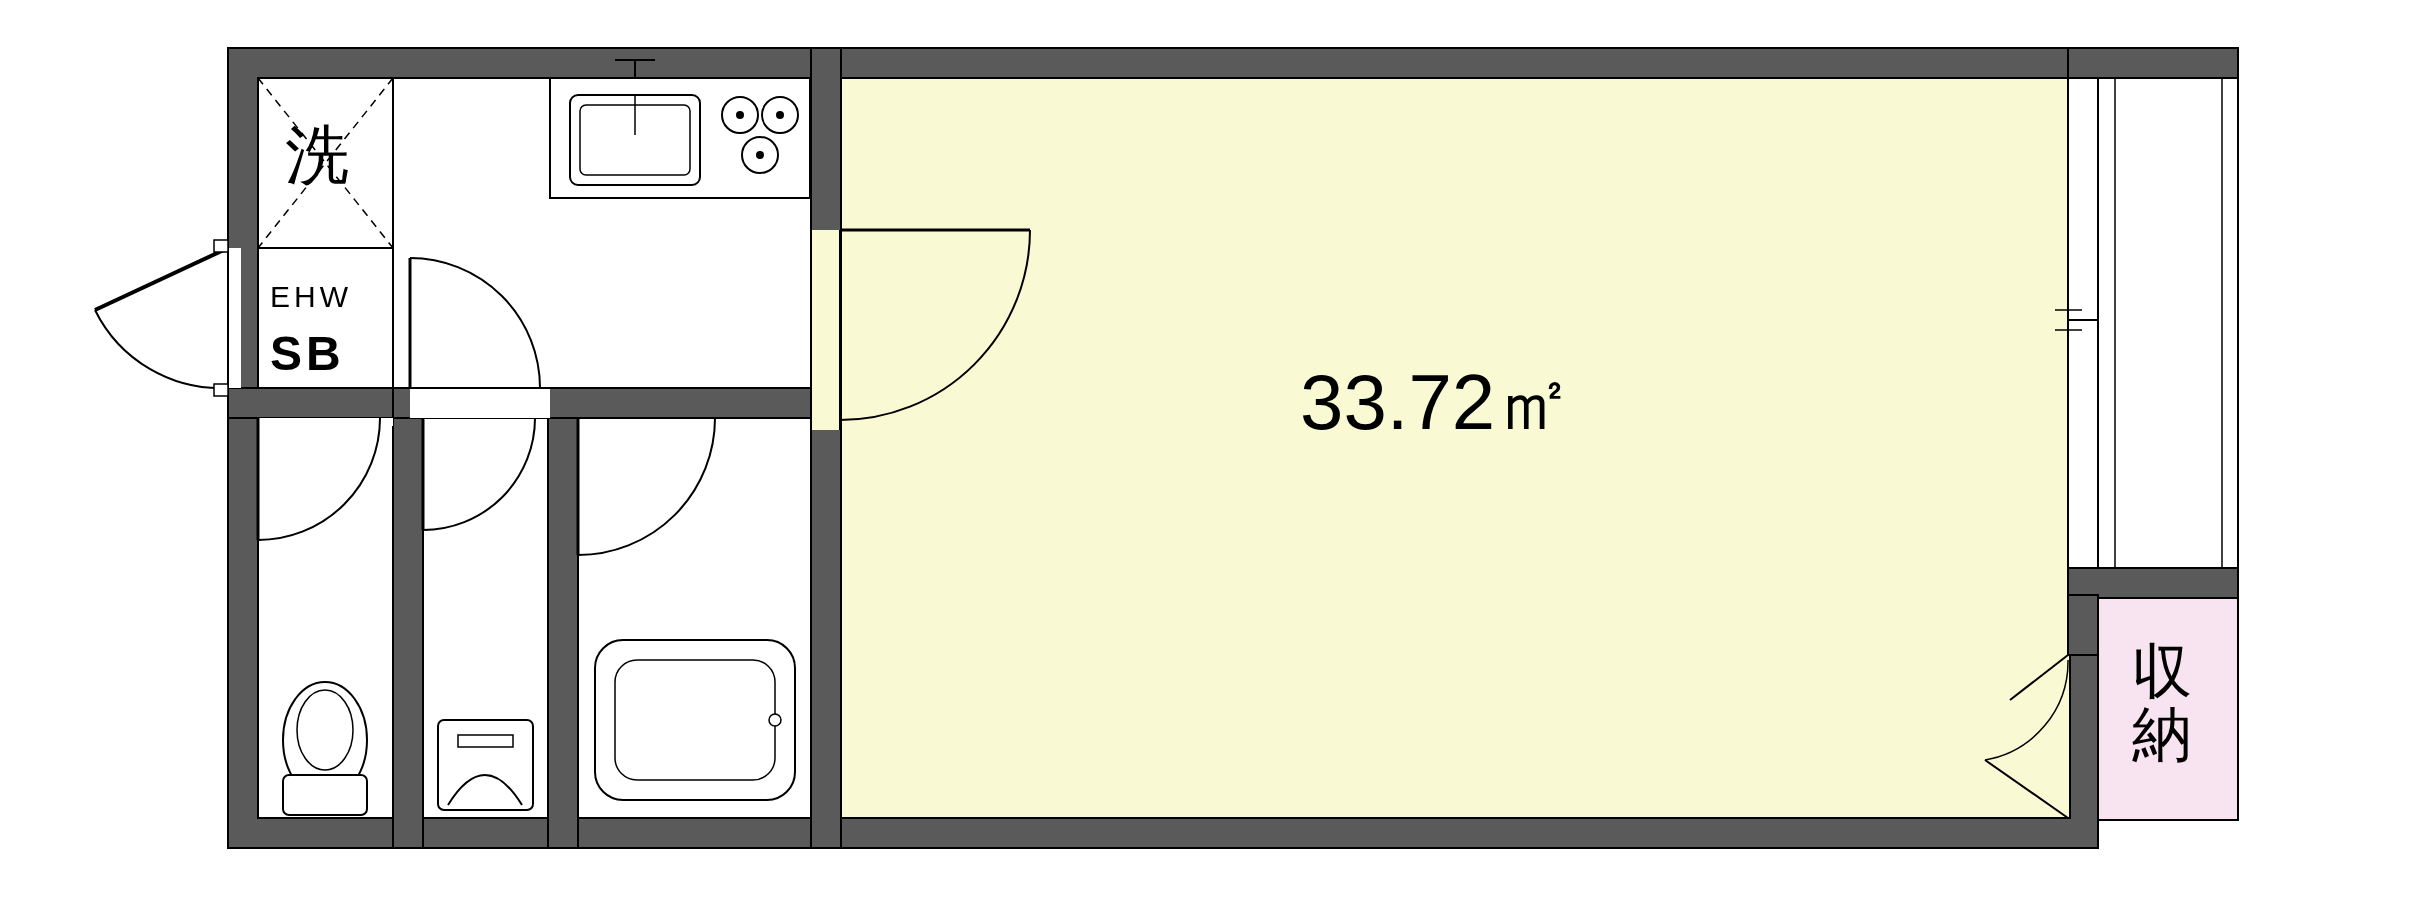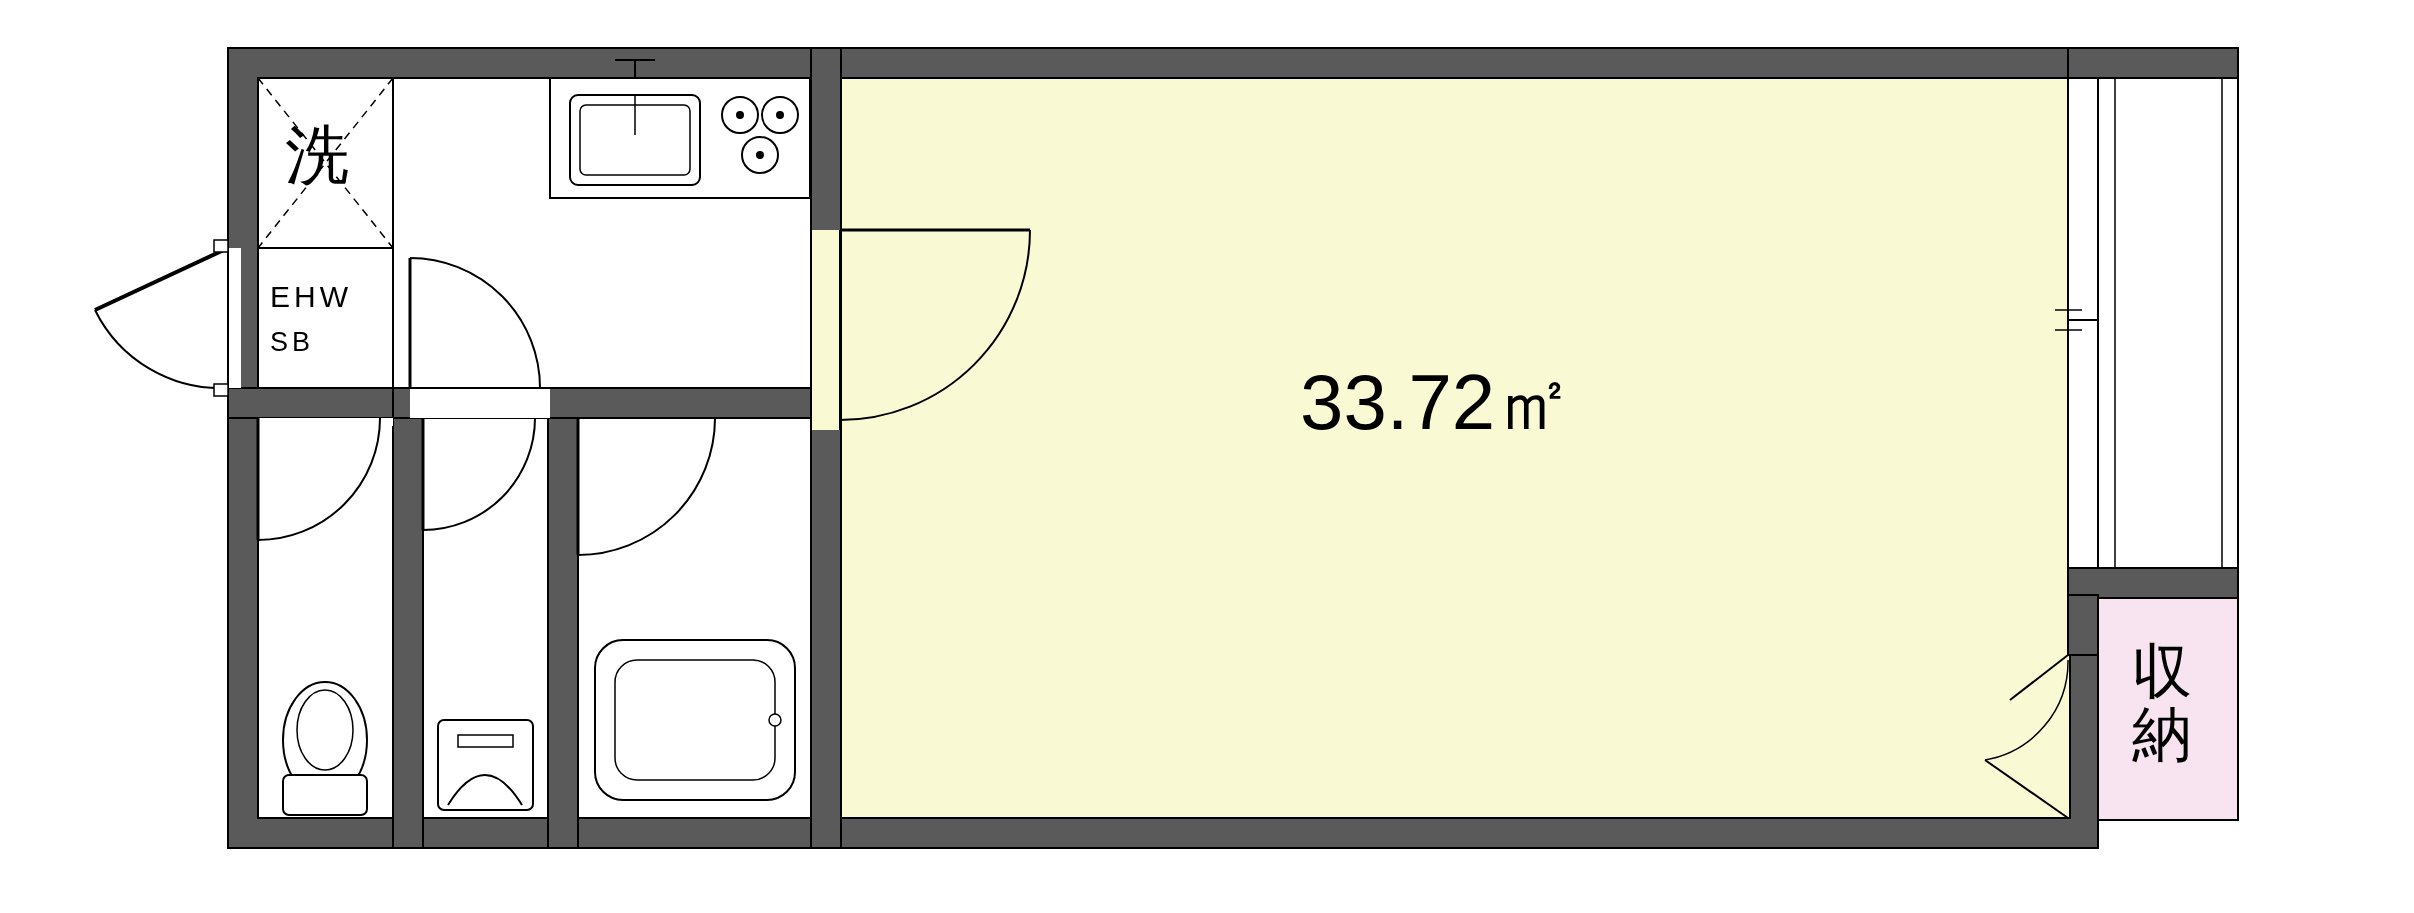--- a/index.html
+++ b/index.html
@@ -142,18 +142,18 @@
   <path d="M 1985 760 A 100 100 0 0 0 2068 660" fill="none" stroke="#000" stroke-width="1.5"></path>
   <line x1="2068" y1="655" x2="2010" y2="700" stroke="#000" stroke-width="2"></line>
 
   <rect x="2068" y="48" width="170" height="30" fill="#5a5a5a" stroke="#000" stroke-width="2"></rect>
 
 </svg>
 
 
 <div class="label" style="left:285px; top:120px; font-size:64px;">洗</div>
 <div class="label" style="left:270px; top:280px; font-size:30px; letter-spacing:4px;">EHW</div>
-<div class="label" style="left:270px; top:328px; font-size:27px; letter-spacing:4px;">SB</div>
+<div class="label" style="left:270px; top:328px; font-size:48px; letter-spacing:4px;font-weight:bold;">SB</div>
 <div class="label" style="left:1300px; top:360px; font-size:78px;">33.72㎡</div>
 <div class="label" style="left:2132px; top:640px; font-size:60px; line-height:1.05;">収
 納</div>
 
 </div>
 
 </body></html>

